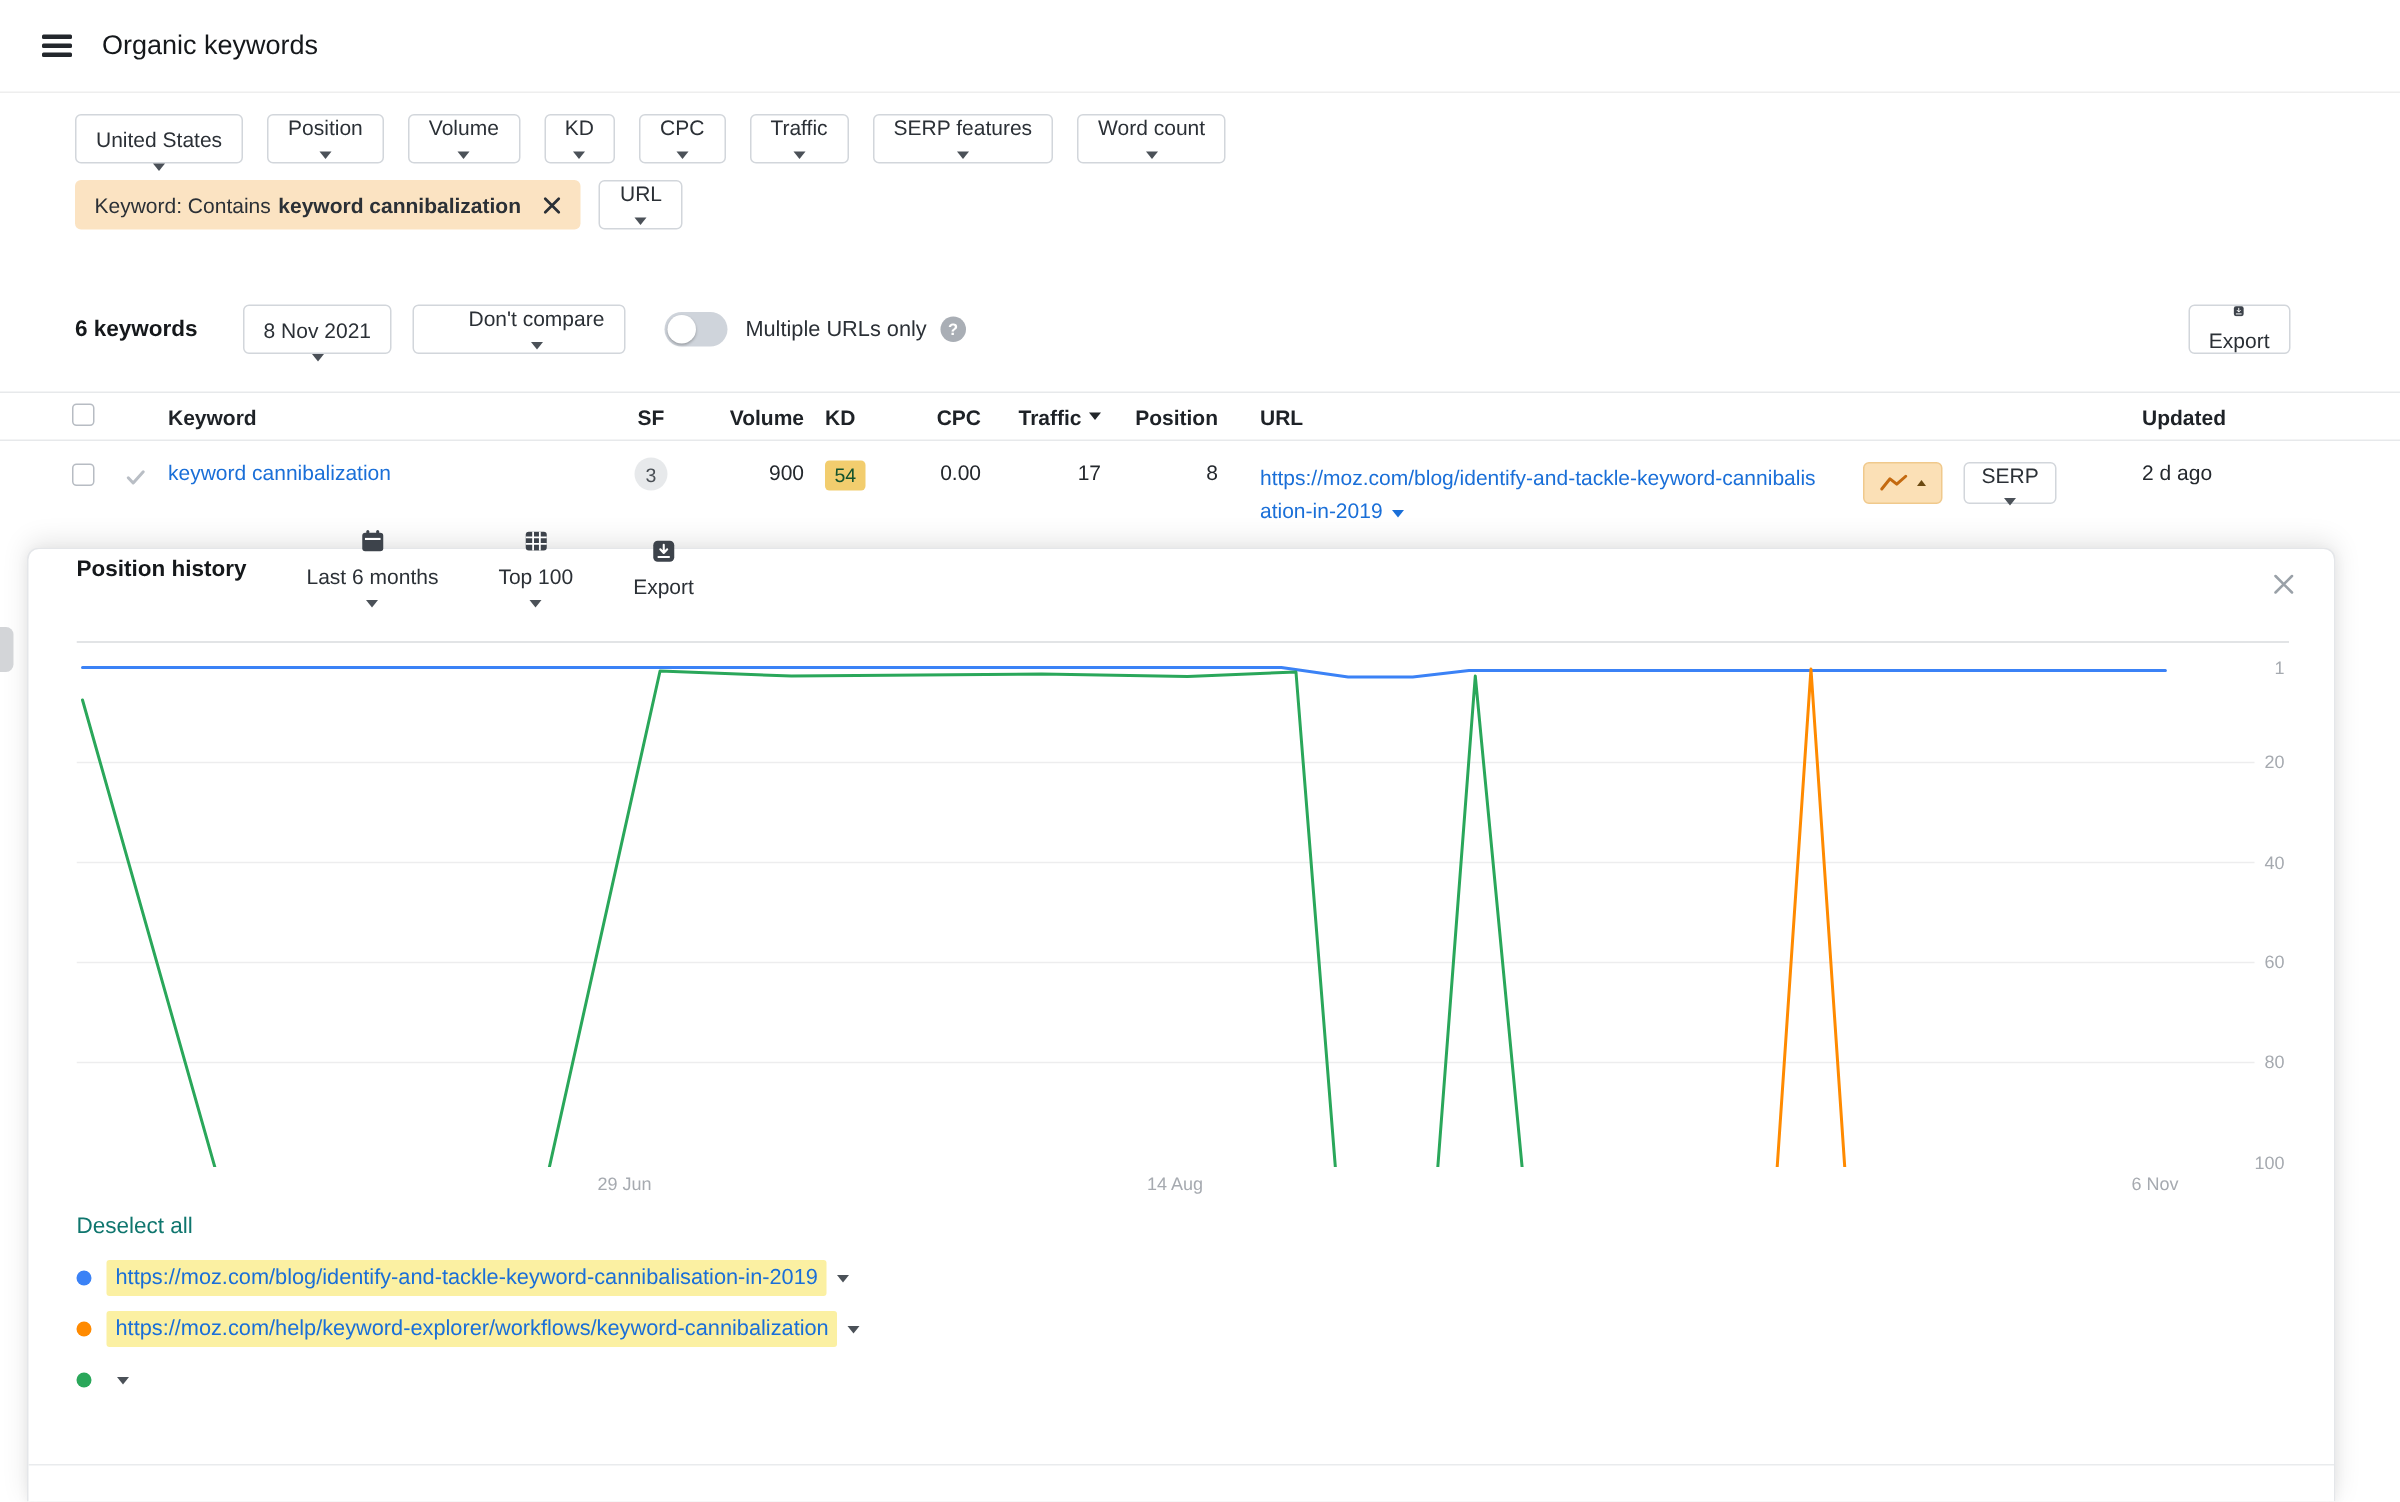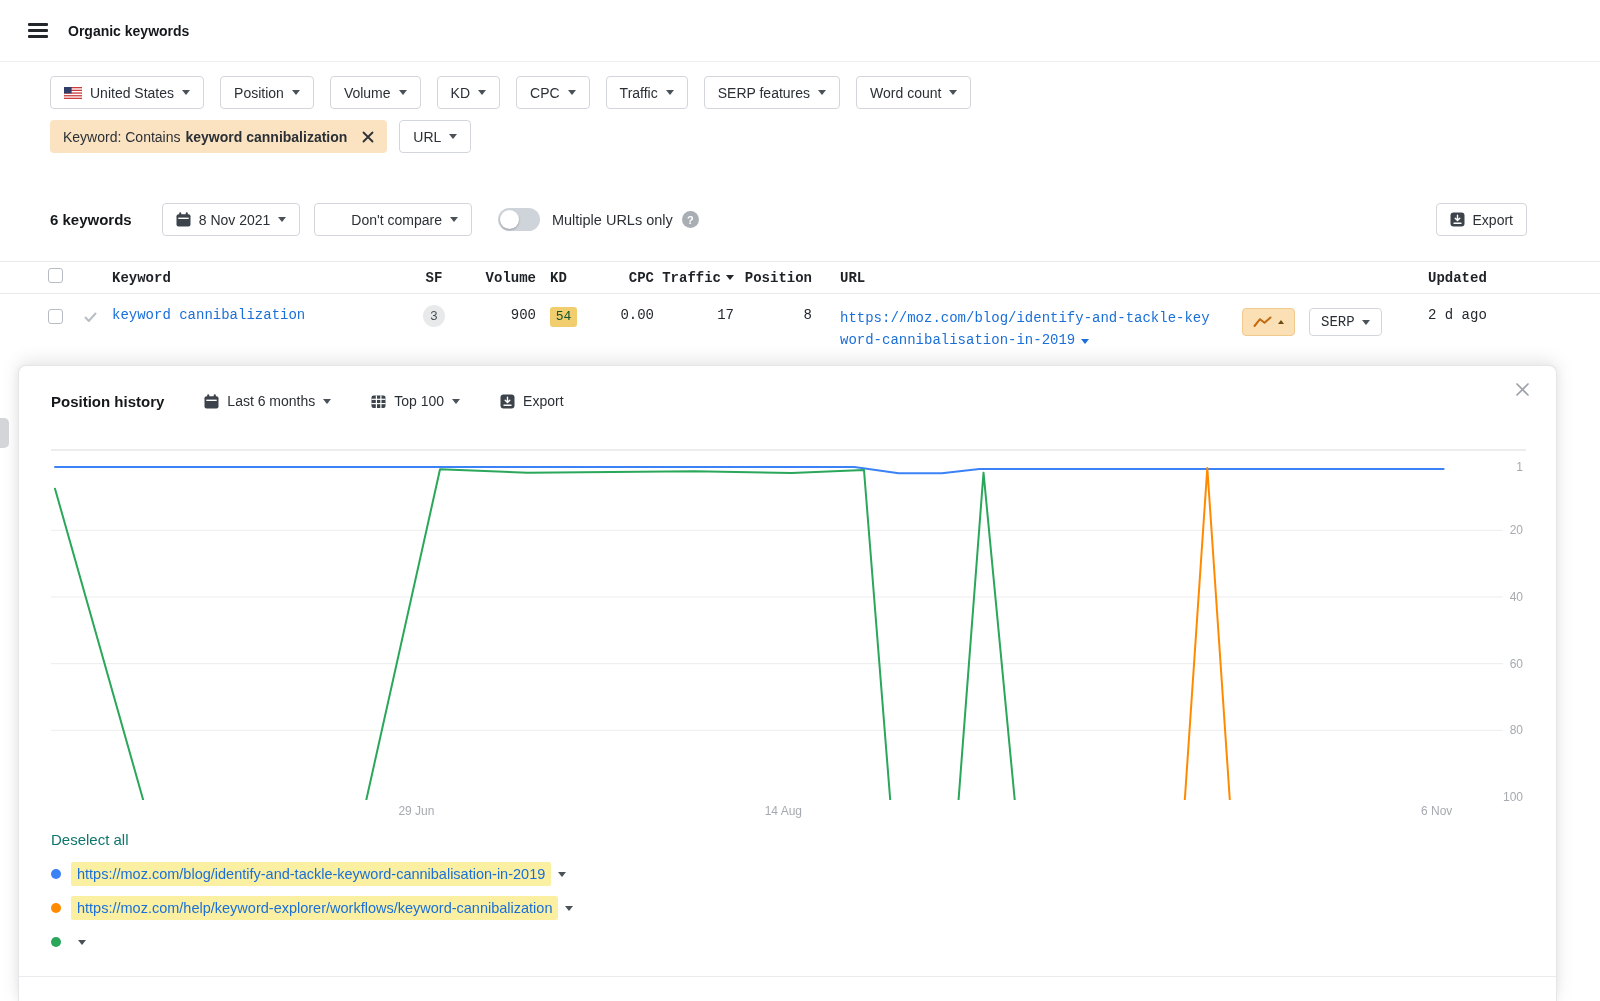--- a/index.html
+++ b/index.html
@@ -1,24 +1,24 @@
 <!DOCTYPE html>
 <html><head>
 <meta charset="utf-8">
 <style>
   * { box-sizing: border-box; margin: 0; padding: 0; }
   html, body { width: 1600px; height: 1001px; }
   body { position: relative; overflow: hidden; background: #fff; font-family: "Liberation Sans", sans-serif; color: #24282d; }
-  button { font-family: inherit; }
+  button { font-family: inherit; flex-direction: column; }
 
   
   .app-header { position: absolute; top: 0; left: 0; right: 0; height: 62px; display: flex; align-items: center; gap: 20px; padding-left: 28px; border-bottom: 1px solid #eeeeee; background: #fff; }
   .hamburger { width: 20px; display: flex; flex-direction: column; gap: 3.5px; cursor: pointer; }
   .hamburger span { display: block; height: 2.6px; background: #23272c; border-radius: 1px; }
-  .page-title { font-size: 14px; font-weight: 700; color: #15181b; }
+  .page-title { font-size: 18px; font-weight: 400; color: #15181b; }
 
   
   .caret { display: inline-block; width: 0; height: 0; border-left: 4px solid transparent; border-right: 4px solid transparent; border-top: 5px solid #4b5158; flex: none; }
   .caret.blue { border-top-color: #1a6fd8; }
   .caret.dark { border-top-color: #23272b; }
   .btn { display: inline-flex; align-items: center; gap: 8px; height: 33px; padding: 0 13px; background: #fff; border: 1px solid #d2d6db; border-radius: 4px; font-size: 14px; color: #2b3036; cursor: pointer; white-space: nowrap; }
   .btn.small { height: 28px; padding: 0 11px; gap: 7px; }
 
   
   .filters { position: absolute; top: 76px; left: 50px; right: 40px; }
@@ -34,21 +34,21 @@
   .toolbar .btn + .btn { margin-left: 14px; padding-left: 36px; }
   .toggle { width: 42px; height: 23px; border-radius: 12px; background: #cfd4db; display: inline-block; position: relative; cursor: pointer; margin-left: 26px; flex: none; }
   .toggle .knob { position: absolute; left: 2px; top: 2px; width: 19px; height: 19px; border-radius: 50%; background: #fff; box-shadow: 0 1px 2px rgba(0,0,0,.28); }
   .multi-label { margin-left: 12px; font-size: 14.5px; color: #2b3036; }
   .help { width: 17px; height: 17px; border-radius: 50%; background: #a9aeb5; color: #fff; font-size: 11px; font-weight: 700; display: inline-flex; align-items: center; justify-content: center; cursor: pointer; margin-left: 9px; flex: none; }
   .help::after { content: "?"; }
   .ml-auto { margin-left: auto; }
 
   
   .table { position: absolute; top: 261px; left: 0; right: 0; }
-  .grid { display: grid; grid-template-columns: 36px 28px 300px 44px 80px 52px 66px 80px 78px 400px 180px 1fr; padding-left: 48px; font-family: Liberation Mono, monospace; }
+  .grid { display: grid; grid-template-columns: 36px 28px 300px 44px 80px 52px 66px 80px 78px 400px 180px 1fr; padding-left: 48px; }
   .thead { align-items: center; height: 33px; border-top: 1px solid #e7e9eb; border-bottom: 1px solid #e7e9eb; font-weight: 700; font-size: 14px; color: #1e2227; }
   .trow { align-items: start; font-size: 14px; padding-top: 13px; }
   .ta-r { text-align: right; }
   .ta-c { text-align: center; }
   .th-traffic { display: flex; justify-content: flex-end; align-items: center; gap: 5px; }
   .pad-url { padding-left: 28px; }
   .pad-upd { padding-left: 36px; }
   .pad-kd { padding-left: 14px; }
   .checkbox { display: inline-block; width: 15px; height: 15px; border: 1.5px solid #b7bcc3; border-radius: 3px; background: #fff; cursor: pointer; }
   .trow .checkbox { margin-top: 2px; }
@@ -58,21 +58,21 @@
   .kd-badge { display: inline-block; min-width: 27px; height: 20px; line-height: 20px; text-align: center; border-radius: 3px; background: #f2cd6e; color: #14532d; font-size: 13px; }
   .url-cell { padding-left: 28px; line-height: 1.6; }
   .url-cell a { word-break: break-all; }
   .url-cell .caret { margin-left: 6px; }
   .actions { display: flex; gap: 14px; padding-left: 30px; margin-top: 1px; }
   .trend-btn { display: inline-flex; align-items: center; gap: 6px; height: 28px; padding: 0 10px; background: #fbe0b6; border: 1px solid #f0c98c; border-radius: 4px; cursor: pointer; }
   .tri-up { width: 0; height: 0; border-left: 3.5px solid transparent; border-right: 3.5px solid transparent; border-bottom: 4.5px solid #6b4a12; }
 
   
   .panel { position: absolute; top: 365px; left: 18px; right: 43px; bottom: 0; background: #fff; border: 1px solid #e4e6e9; border-bottom: none; border-radius: 8px 8px 0 0; box-shadow: 0 -4px 18px rgba(0,0,0,.10), 0 2px 8px rgba(0,0,0,.05); z-index: 20; padding: 0 32px; }
-  .panel-header { display: flex; align-items: center; gap: 40px; margin-top: 22px; height: 26px; }
+  .panel-header { display: flex; align-items: center; gap: 40px; height: 26px; }
   .panel-title { font-size: 15px; font-weight: 700; color: #15181b; }
   .flat-btn { display: inline-flex; align-items: center; gap: 8px; font-size: 14px; color: #2b3036; cursor: pointer; background: none; border: none; padding: 0; }
   .panel-close { position: absolute; top: 16px; right: 26px; cursor: pointer; line-height: 0; }
   #pos-chart { display: block; margin-top: 35px; }
   .deselect { margin-top: 10px; font-size: 15px; color: #0f766e; cursor: pointer; display: inline-block; }
   .legend { margin-top: 12px; list-style: none; }
   .legend li { display: flex; align-items: center; margin-bottom: 8px; height: 26px; }
   .dot { width: 10px; height: 10px; border-radius: 50%; margin-right: 10px; flex: none; background: #888; }
   .legend a.hl { background: #fbf0a2; color: #1a6fd8; text-decoration: none; font-size: 14.5px; padding: 4px 6px; border-radius: 2px; cursor: pointer; }
   .legend .caret { margin-left: 7px; cursor: pointer; }

